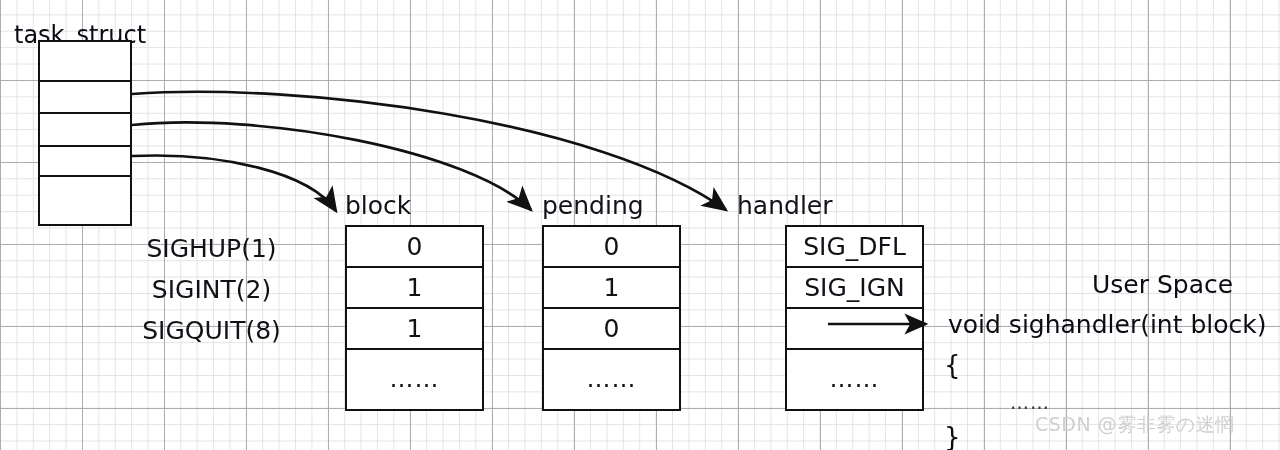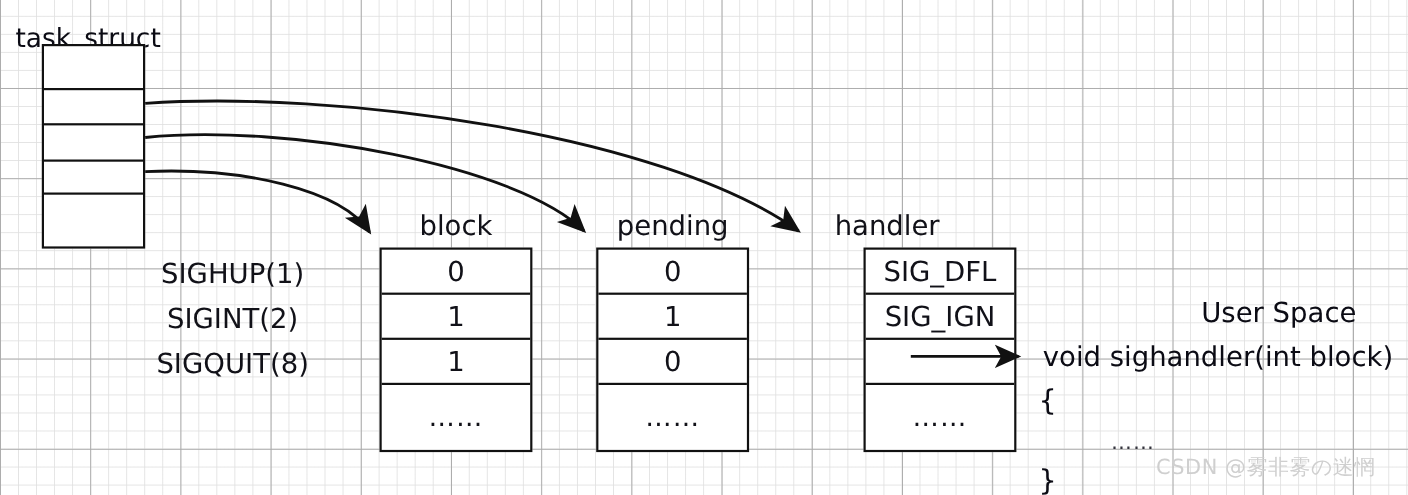--- a/index.html
+++ b/index.html
@@ -105,21 +105,20 @@
   }
 
   #table-block  { left: 345px; }
   #table-pending{ left: 542px; }
   #table-handler{ left: 737px; margin-left: 48px; }
 
   .table-header {
     position: absolute;
     top: 193px;
     width: 139px;
-    text-align: center;
     font-size: 25px;
     color: #111118;
   }
   #header-block   { left: 345px; }
   #header-pending { left: 542px; }
   #header-handler { left: 737px; }
 
   
   #user-space-title {
     left: 1092px;
@@ -142,21 +141,20 @@
   }
 
   #watermark {
     position: absolute;
     left: 1035px;
     top: 412px;
     font-size: 19px;
     color: #cfcfcf;
     white-space: nowrap;
     letter-spacing: 0.5px;
-    padding-left: 16px;
   }
 
   svg#arrows {
     position: absolute;
     left: 0;
     top: 0;
     width: 1280px;
     height: 450px;
     pointer-events: none;
   }

